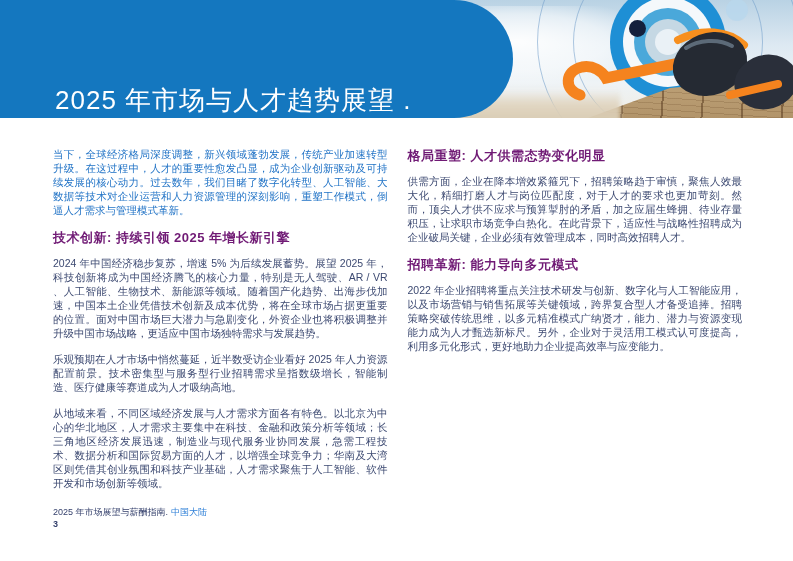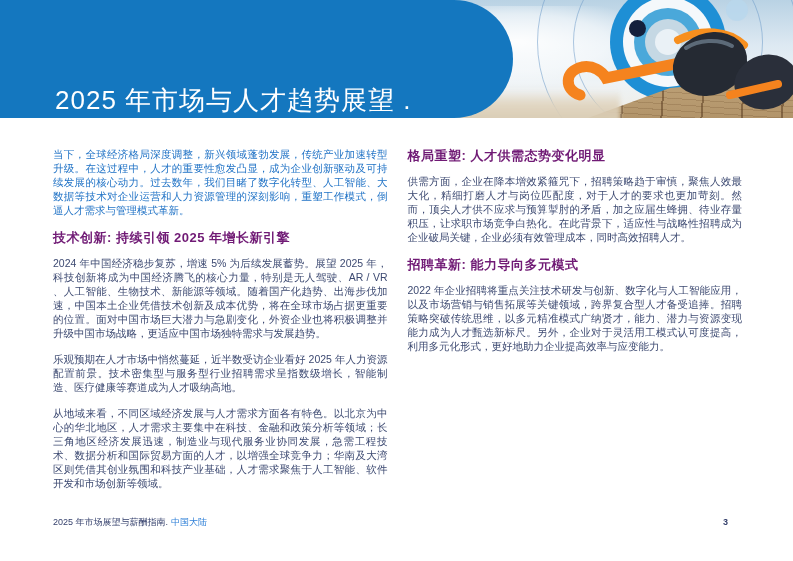--- a/index.html
+++ b/index.html
@@ -98,20 +98,21 @@
     letter-spacing: .5px;
   }
   .col-right .h2:first-child { margin-top: 0; }
   .col-right .h2.second { margin-top: 4px; }
 
   
   .footer {
     position: absolute; left: 53px; right: 65px; bottom: 32px;
     display: flex; justify-content: space-between; align-items: baseline;
     font-size: 9px;
+    flex-direction: column;
   }
   .footer-left { color: #333f6b; }
   .footer-region { color: #3181d8; margin-left: 3px; }
   .page-num { color: #333f6b; font-weight: bold; }
 </style>
 </head>
 <body>
 
 <div class="page">
 

